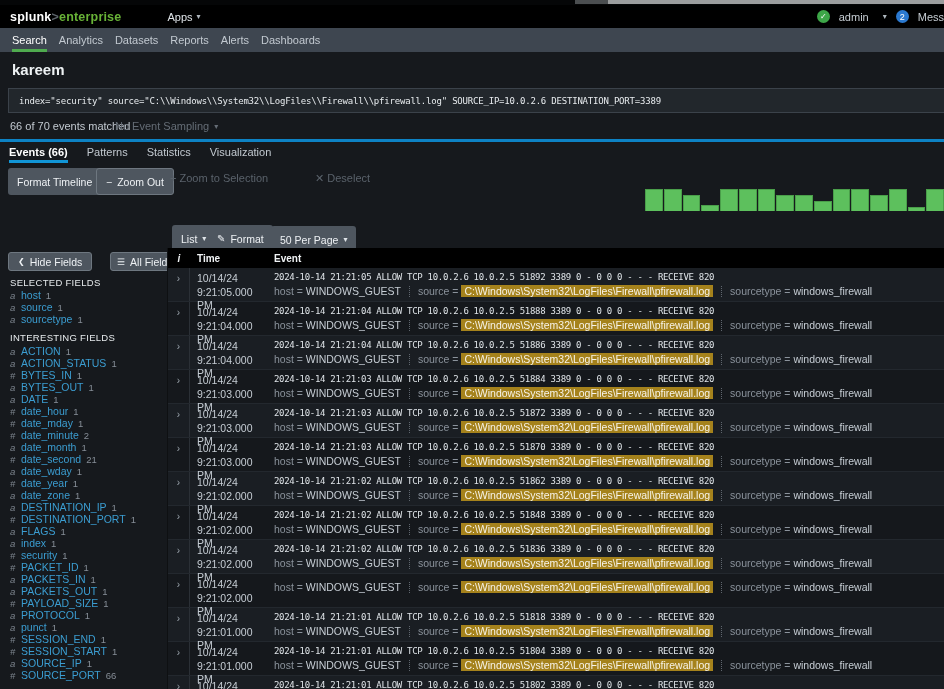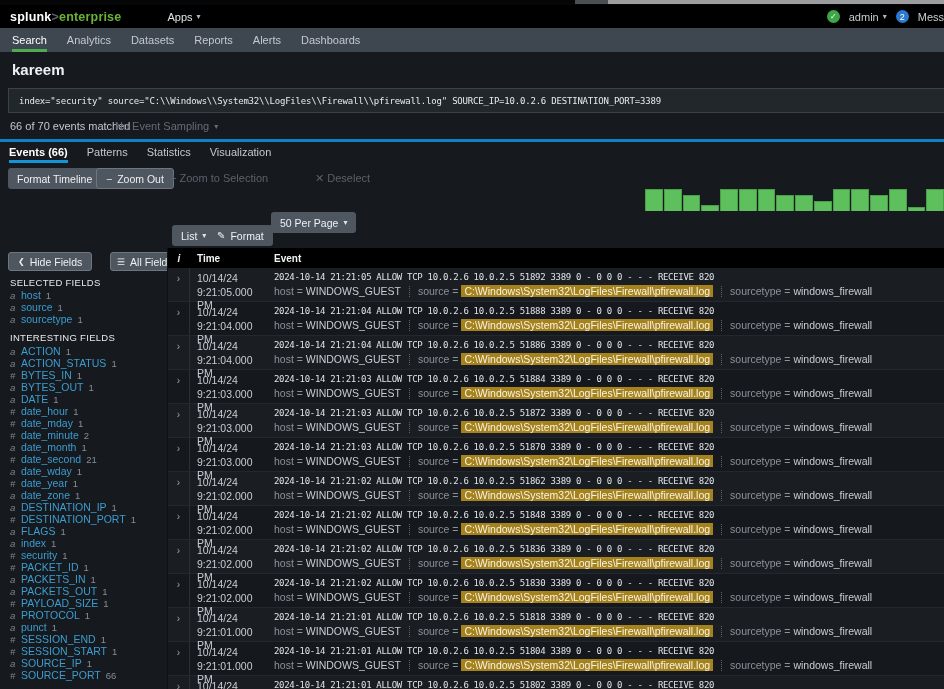--- a/index.html
+++ b/index.html
@@ -15,28 +15,28 @@
   .topbar{position:absolute;top:5px;left:0;right:0;height:23px;background:#000;display:flex;align-items:center;}
   .logo{margin-left:10px;font-size:12.5px;font-weight:bold;letter-spacing:.2px;white-space:nowrap;}
   .logo .l1{color:#fff;}
   .logo .l2{color:#5d646b;}
   .logo .l3{color:#68b237;}
   .apps{margin-left:46px;color:#dfe4e8;font-size:11px;display:flex;align-items:center;gap:4px;cursor:pointer;}
   .caret{font-size:8px;color:#aeb6bd;}
   .topbar-right{margin-left:auto;display:flex;align-items:center;gap:9px;}
   .health{width:13px;height:13px;border-radius:50%;background:#3da648;color:#fff;font-size:8px;
           display:flex;align-items:center;justify-content:center;}
-  .admin{color:#c6cdd3;font-size:11px;display:flex;align-items:center;gap:4px;cursor:pointer;}
+  .admin{color:#c6cdd3;font-size:11px;display:flex;align-items:center;gap:14px;cursor:pointer;}
   .badge{width:13px;height:13px;border-radius:50%;background:#2b79d0;color:#fff;font-size:9px;
          display:flex;align-items:center;justify-content:center;}
   .messages{color:#c6cdd3;font-size:11px;white-space:nowrap;}
 
   
   .appnav{position:absolute;top:28px;left:0;right:0;height:24px;background:#3e4650;
-          display:flex;align-items:stretch;padding-left:12px;gap:20px;}
+          display:flex;align-items:stretch;padding-left:12px;gap:12px;}
   .nav-item{color:#c2c9d0;font-size:11px;display:flex;align-items:center;position:relative;cursor:pointer;}
   .nav-item:first-of-type{color:#fff;}
   .nav-item:first-of-type::after{content:"";position:absolute;left:0;right:0;bottom:0;height:3px;background:#4fab4f;}
 
   
   .page-title{position:absolute;top:61px;left:12px;margin:0;font-size:15px;font-weight:bold;color:#eef2f4;}
   .searchbar{position:absolute;top:88px;left:8px;right:-1px;height:25px;background:#22272c;
              border:1px solid #3b424a;display:flex;align-items:center;box-sizing:border-box;}
   .query{padding-left:10px;font-family:"DejaVu Sans Mono",monospace;font-size:9px;letter-spacing:-.2px;
          color:#e7ebee;white-space:nowrap;overflow:hidden;}
@@ -47,34 +47,34 @@
 
   
   .result-tabs{position:absolute;top:142px;left:0;right:0;height:20px;display:flex;padding-left:9px;gap:19px;}
   .rtab{font-size:11px;color:#c2c9d0;display:flex;align-items:center;position:relative;cursor:pointer;white-space:nowrap;}
   .rtab:first-of-type{color:#fff;font-weight:bold;}
   .rtab:first-of-type::after{content:"";position:absolute;left:0;right:0;bottom:-1px;height:3px;background:#1195d6;}
 
   
   .timeline{position:absolute;top:165px;left:0;right:0;height:57px;}
   .btn{display:inline-flex;align-items:center;gap:5px;background:#4e565f;color:#eef1f4;font-size:10.5px;
-       border-radius:3px;padding:0 9px;height:21px;box-sizing:border-box;cursor:pointer;white-space:nowrap;}
+       border-radius:3px;padding:0 9px;height:27px;box-sizing:border-box;cursor:pointer;white-space:nowrap;}
   .btn .caret{color:#dfe4e8;}
   .format-timeline{position:absolute;left:8px;top:3px;}
   .zoom-out{position:absolute;left:96px;top:3px;border:1px solid #6e7780;}
   .tl-link{position:absolute;top:7px;font-size:11px;color:#5a626b;white-space:nowrap;}
   .zoom-sel{left:170px;}
   .deselect{left:267px;margin-left:48px;}
   .bars{position:absolute;left:645px;right:0;bottom:11px;height:24px;display:flex;align-items:flex-end;gap:1px;}
   .tbar{flex:1;background:#5dc05d;border:1px solid #4a9e4a;border-bottom:none;box-sizing:border-box;cursor:crosshair;}
 
   
   .list-btn{position:absolute;left:172px;top:225px;}
   .format-btn{position:absolute;left:208px;top:225px;}
-  .perpage-btn{position:absolute;left:271px;top:212px;text-align:right;}
+  .perpage-btn{position:absolute;left:271px;top:226px;text-align:right;}
   .pencil{font-size:10px;}
 
   
   .table-header{position:absolute;top:248px;left:168px;right:0;height:20px;background:#000;
                 display:flex;align-items:center;color:#f0f3f5;font-size:10px;font-weight:bold;}
   .th-info{width:22px;text-align:center;font-style:italic;}
   .th-time{width:76px;padding-left:7px;box-sizing:border-box;}
   .th-event{padding-left:8px;}
 
   
@@ -646,21 +646,20 @@
         </div>
       </div>
 
       <div class="event-row">
         <div class="cell-expand">›</div>
         <div class="cell-time">
           <div>10/14/24</div>
           <div>9:21:02.000 PM</div>
         </div>
         <div class="cell-event">
-          <div class="raw">2024-10-14 21:21:02 ALLOW TCP 10.0.2.6 10.0.2.5 51830 3389 0 - 0 0 0 - - - RECEIVE 820</div>
           <div class="kv-line">
             <span class="k">host</span>
             <span class="eq">&nbsp;=&nbsp;</span>
             <span class="v">WINDOWS_GUEST</span>
             <span class="kv-sep"></span>
             <span class="k">source</span>
             <span class="eq">&nbsp;=&nbsp;</span>
             <span class="v hl">C:\Windows\System32\LogFiles\Firewall\pfirewall.log</span>
             <span class="kv-sep"></span>
             <span class="k">sourcetype</span>

